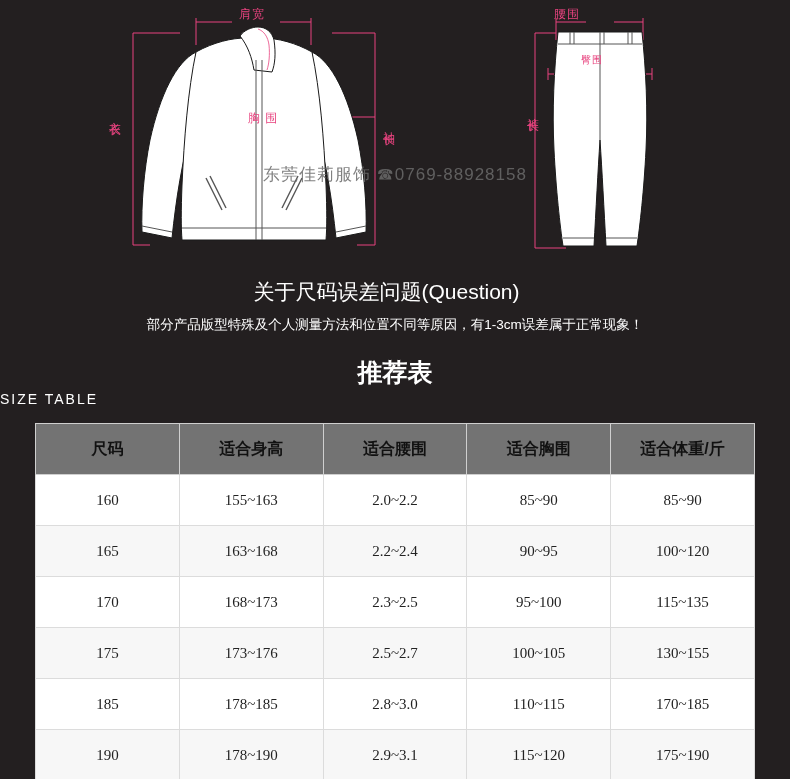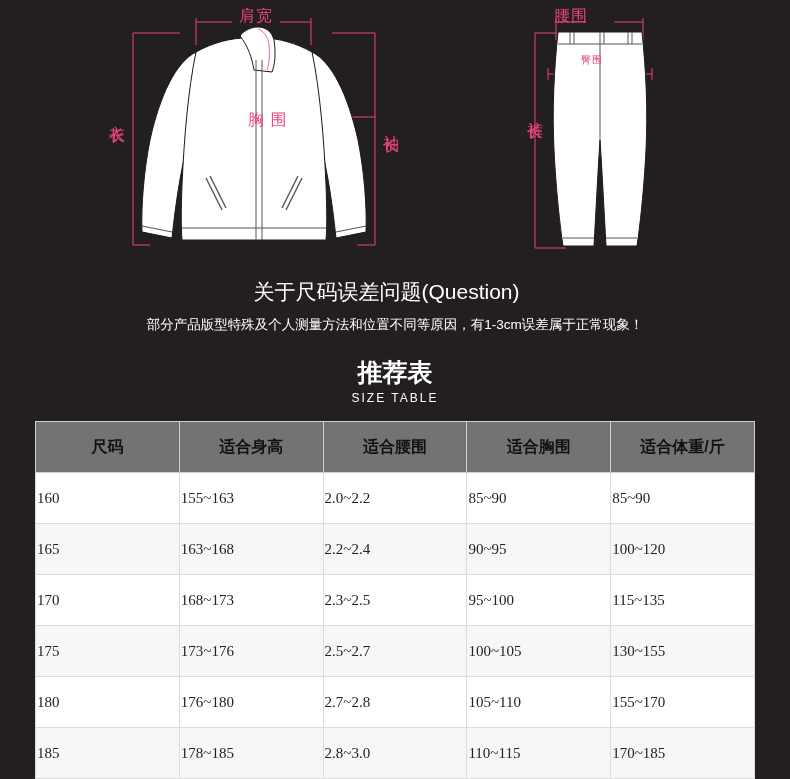--- a/index.html
+++ b/index.html
@@ -10,21 +10,21 @@
     overflow:hidden;
     position:relative;
   }
   .diagram{
     position:relative;
     width:790px;height:272px;
   }
   .label-pink{
     color:#e8437f;
     font-family:"Liberation Sans", sans-serif;
-    font-size:16px;
+    font-size:12px;
     position:absolute;
     letter-spacing:1px;
   }
   .label-vert{
     writing-mode:vertical-rl;
     text-orientation:upright;
     letter-spacing:2px;
   }
   .watermark{
     position:absolute;
@@ -53,23 +53,22 @@
   }
   .rec-title{
     text-align:center;
     color:#ffffff;
     font-size:25px;
     margin:22px 0 0 0;
     font-family:"Liberation Sans", sans-serif;
     font-weight:bold;
   }
   .rec-sub{
-    text-align:center;
-    color:#ffffff;
-    font-size:12px;
+    color:#ffffff;
+    font-size:14px;
     letter-spacing:2px;
     margin:2px 0 0 0;
     font-family:"Liberation Sans", sans-serif;
   }
   table.size-table{
     width:720px;
     margin:16px auto 0 auto;
     border-collapse:collapse;
     background:#ffffff;
     table-layout:fixed;
@@ -80,20 +79,21 @@
     font-size:16px;
     font-weight:bold;
     height:48px;
     border:1px solid #cfcfcf;
     font-family:"Liberation Sans", sans-serif;
   }
   table.size-table td{
     color:#222;
     font-size:15px;
     height:48px;
+    text-align:center;
     border:1px solid #dcdcdc;
     font-family:"Liberation Serif", serif;
     margin-left:36px;
   }
   table.size-table tr:nth-child(odd) td{background:#ffffff;}
   table.size-table tr:nth-child(even) td{background:#f7f7f7;}
   table.size-table td:first-child{font-size:15px;}
   svg{display:block;}
 </style>
 </head>
@@ -193,20 +193,21 @@
   </svg>
 
   <span class="label-pink" style="left:239px;top:6px;">肩宽</span>
   <span class="label-pink" style="left:248px;top:110px;">胸 围</span>
   <span class="label-pink label-vert" style="left:106px;top:112px;">衣长</span>
   <span class="label-pink label-vert" style="left:380px;top:122px;">袖长</span>
   <span class="label-pink" style="left:554px;top:6px;">腰围</span>
   <span class="label-pink" style="left:581px;top:53px;font-size:10px;">臀围</span>
   <span class="label-pink label-vert" style="left:524px;top:108px;">裤长</span>
 
+  <div class="watermark">东莞佳莉服饰 ☎0769-88928158</div>
 </div>
 
 <div class="q-title">关于尺码误差问题(Question)</div>
 <div class="q-sub">部分产品版型特殊及个人测量方法和位置不同等原因，有1-3cm误差属于正常现象！</div>
 
 <div class="rec-title">推荐表</div>
 <div class="rec-sub">SIZE TABLE</div>
 
 <table class="size-table">
   <thead>
@@ -241,27 +242,20 @@
       <td>115~135</td>
     </tr>
     <tr>
       <td>175</td>
       <td>173~176</td>
       <td>2.5~2.7</td>
       <td>100~105</td>
       <td>130~155</td>
     </tr>
     <tr>
-      <td>180</td>
-      <td>176~180</td>
-      <td>2.7~2.8</td>
-      <td>105~110</td>
-      <td>155~170</td>
-    </tr>
-    <tr>
       <td>185</td>
       <td>178~185</td>
       <td>2.8~3.0</td>
       <td>110~115</td>
       <td>170~185</td>
     </tr>
     <tr>
       <td>190</td>
       <td>178~190</td>
       <td>2.9~3.1</td>

